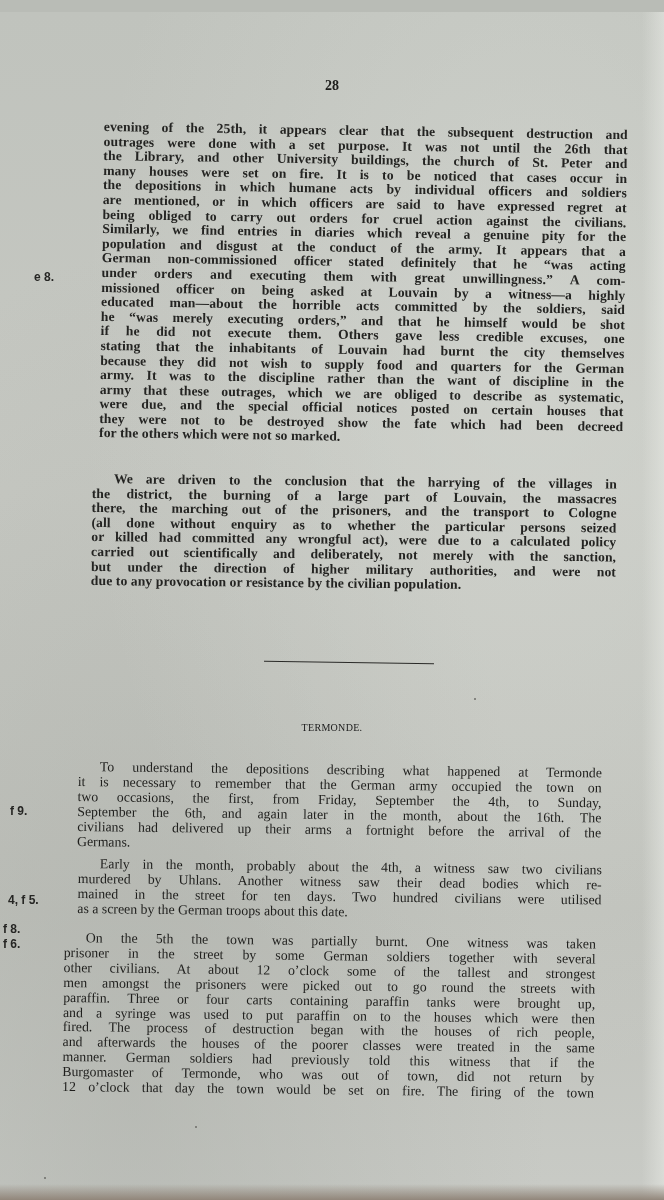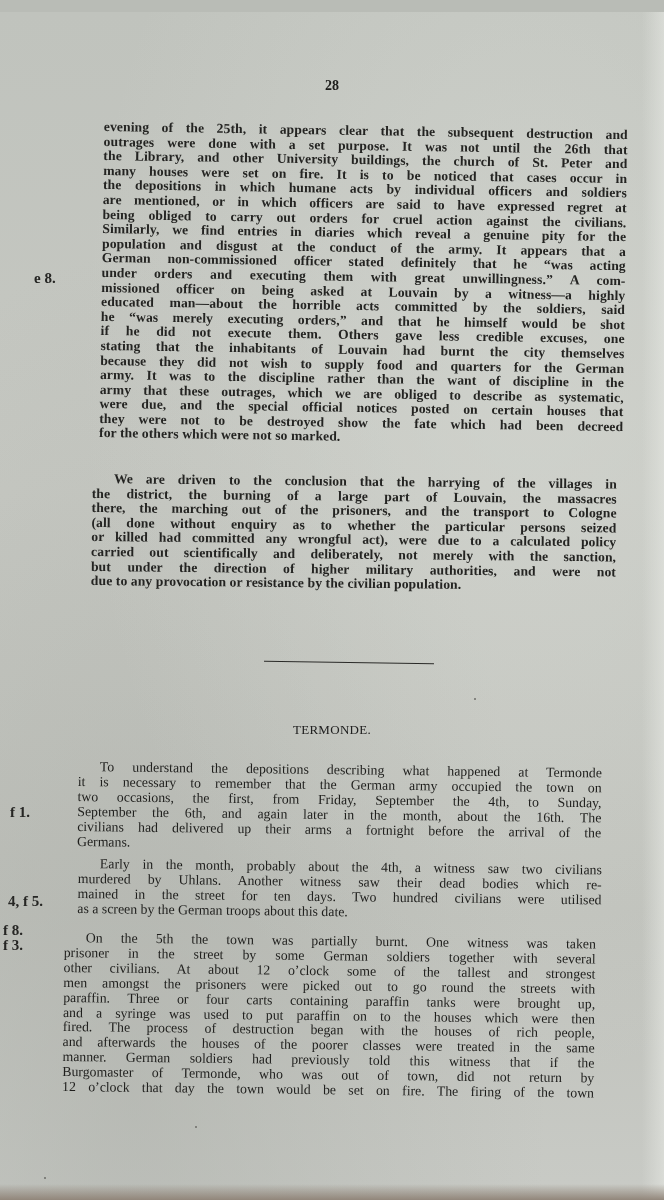--- a/index.html
+++ b/index.html
@@ -89,21 +89,21 @@
       height: 0;
       border-top: 1.5px solid #2a2a28;
       transform: rotate(0.9deg);
     }
     .heading {
       position: absolute;
       left: 0; width: 664px;
       top: 710px;
       text-align: center;
       font-family: "Liberation Serif", serif;
-      font-size: 13px;
+      font-size: 10px;
       letter-spacing: 0.3px;
       color: #202020;
     }
     .block-termonde {
       left: 78px;
       width: 524px;
       top: 748px;
       transform: rotate(0.7deg);
       transform-origin: left top;
       font-size: 13.8px;
@@ -113,23 +113,23 @@
     .block-termonde.p2 {
       top: 845px;
     }
     .block-termonde.p3 {
       top: 919px;
       left: 64px;
       width: 532px;
     }
     .margin-note {
       position: absolute;
-      font-family: Liberation Serif, serif;
+      font-family: Liberation Sans, sans-serif;
       font-weight: bold;
-      font-size: 15px;
+      font-size: 12px;
       color: #262624;
     }
     .speck {
       position: absolute;
       width: 2px; height: 2px;
       border-radius: 50%;
       background: #6d6d69;
     }
   </style>
 </head>
@@ -204,23 +204,23 @@
     <span class="line">paraffin.  Three or four carts containing paraffin tanks were brought up,</span>
     <span class="line">and a syringe was used to put paraffin on to the houses which were then</span>
     <span class="line">fired.  The process of destruction began with the houses of rich people,</span>
     <span class="line">and afterwards the houses of the poorer classes were treated in the same</span>
     <span class="line">manner.  German soldiers had previously told this witness that if the</span>
     <span class="line">Burgomaster of Termonde, who was out of town, did not return by</span>
     <span class="line">12 o’clock that day the town would be set on fire.  The firing of the town</span>
   </div>
 
   <div class="margin-note" style="left:34px; top:258px;">e 8.</div>
-  <div class="margin-note" style="left:10px; top:792px;">f 1.</div>
+  <div class="margin-note" style="left:10px; top:792px;">f 9.</div>
   <div class="margin-note" style="left:8px; top:881px;">4, f 5.</div>
   <div class="margin-note" style="left:3px; top:910px;">f 8.</div>
-  <div class="margin-note" style="left:3px; top:925px;">f 3.</div>
+  <div class="margin-note" style="left:3px; top:925px;">f 6.</div>
 
   <div class="speck" style="left:474px; top:686px;"></div>
   <div class="speck" style="left:44px; top:1165px;"></div>
   <div class="speck" style="left:195px; top:1114px;"></div>
 
   <div class="bottom-edge"></div>
 </div>
 
 </body></html>

